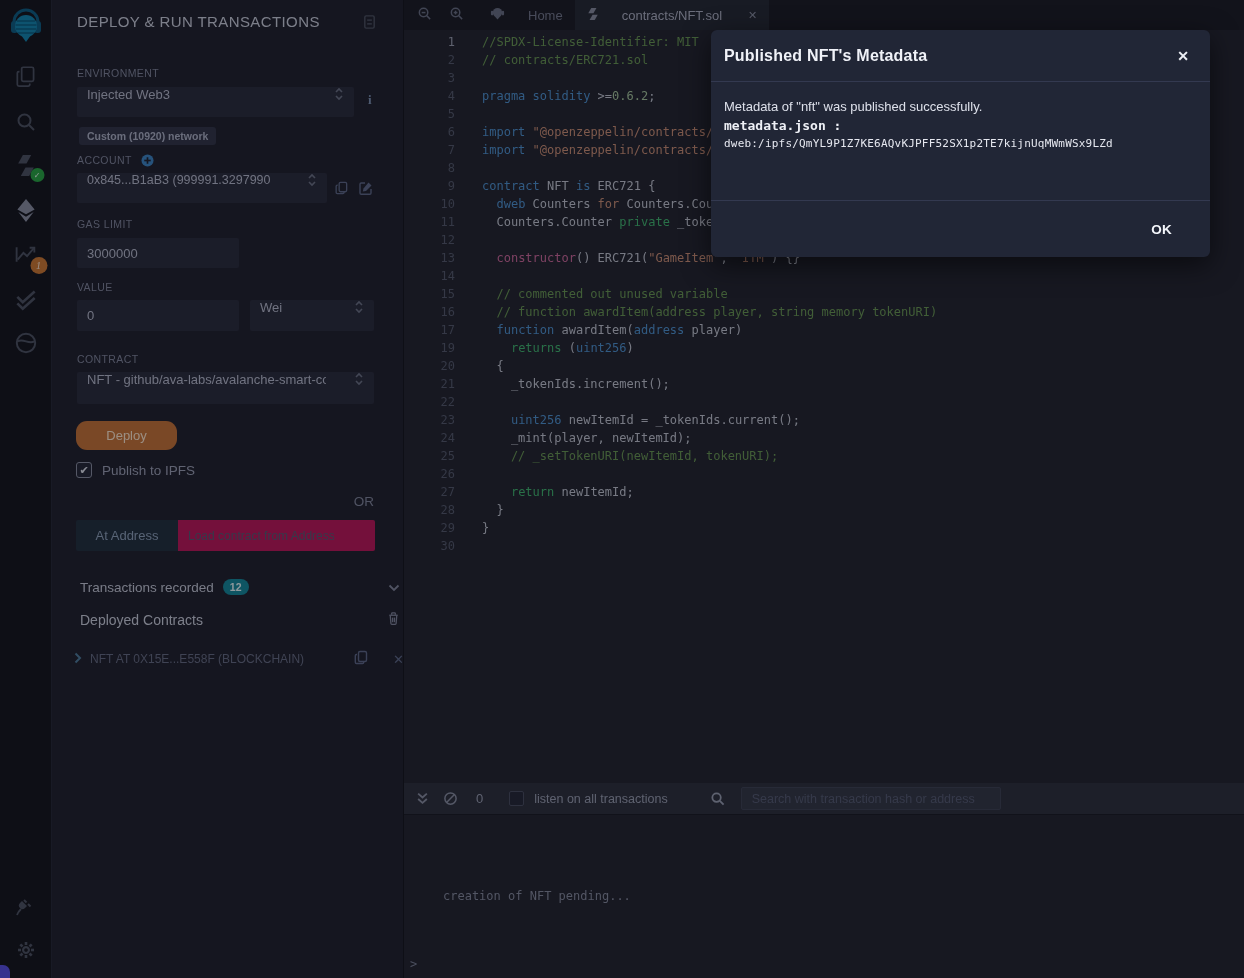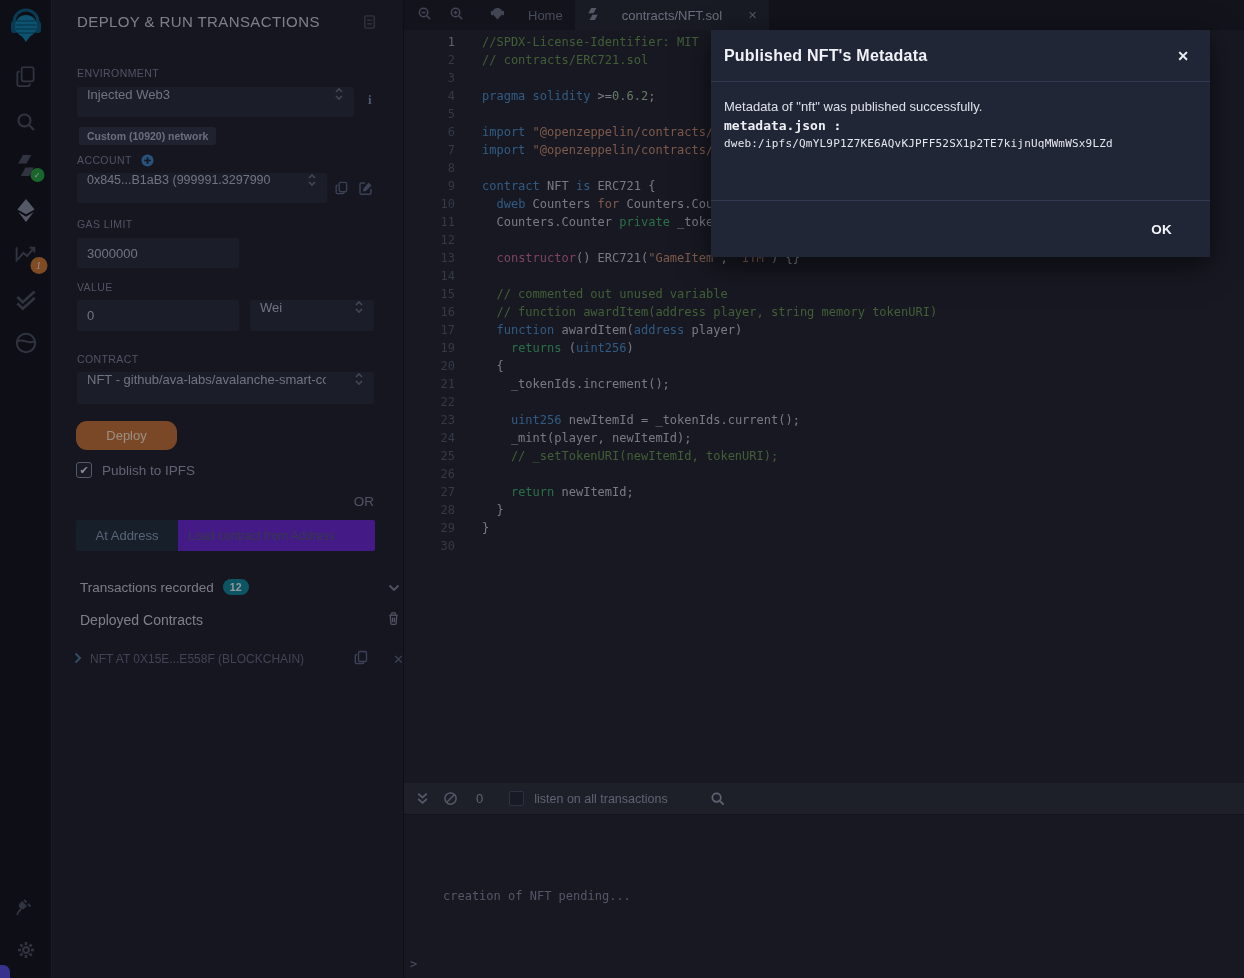--- a/index.html
+++ b/index.html
@@ -36,21 +36,21 @@
   .info-i { top:92px; left:316px; color:#7d93b5; font-size:13px; font-weight:bold; font-family:"Liberation Serif", serif; cursor:pointer; }
   .plus-circle { color:#3d85c6; cursor:pointer; margin-left:6px; vertical-align:-3px; }
   .btn-deploy { top:421px; left:24px; width:101px; height:29px; background:#c97539; border:none; border-radius:11px;
                 color:#ffe9d2; font-size:13px; cursor:pointer; font-family:"Liberation Sans", sans-serif; }
   .chk-row { top:462px; left:24px; display:flex; align-items:center; gap:10px; color:#9da2b8; font-size:13.5px; }
   .checkbox { width:16px; height:16px; border:1px solid #8a90a4; border-radius:3px; background:#262939;
               display:flex; align-items:center; justify-content:center; color:#dfe3ee; font-size:11px; cursor:pointer; }
   .or-row { top:494px; left:25px; width:297px; text-align:right; color:#82879e; font-size:13.5px; }
   .ataddr { top:520px; left:24px; width:299px; height:31px; display:flex; }
   .btn-ataddr { width:102px; background:#223140; border:none; border-radius:2px 0 0 2px; color:#8fa3bd; font-size:13px; cursor:pointer; font-family:"Liberation Sans", sans-serif; }
-  .inp-ataddr { flex:1; background:#6d28d9; border-radius:0 2px 2px 0; font-size:12px; }
+  .inp-ataddr { flex:1; background:#be185d; border-radius:0 2px 2px 0; font-size:12px; }
   .tx-row { top:579px; left:28px; width:320px; display:flex; align-items:center; gap:9px; color:#c6cada; font-size:13.5px; }
   .tx-badge { background:#158a9e; color:#eafcff; font-size:10.5px; font-weight:bold; padding:2px 7px; border-radius:8px; }
   .dep-hdr { top:611px; left:28px; width:320px; display:flex; align-items:center; color:#ccd0df; font-size:14px; }
   .dep-item { top:649px; left:22px; width:330px; display:flex; align-items:center; gap:8px; color:#676d85; font-size:12px; }
   .spacer { flex:1; }
 
   
   .main { flex:1; display:flex; flex-direction:column; min-width:0; }
   .tabbar { height:30px; background:#1b1d27; display:flex; align-items:center; flex:0 0 30px; }
   .zoombtns { display:flex; gap:17px; padding:0 14px 0 13px; color:#6a7085; }
@@ -77,21 +77,21 @@
   .tb-search { margin-left:16px; width:260px; height:23px; background:#353949; border:1px solid #3e4356; border-radius:2px; font-size:12.5px; color:#b8bcd0; }
   .terminal { height:164px; flex:0 0 164px; background:#232531; border-top:1px solid #1a1c25; position:relative;
               font-family:"DejaVu Sans Mono", monospace; font-size:12px; color:#878ca0; }
   .term-log { position:absolute; left:39px; top:74px; }
   .term-prompt { position:absolute; left:6px; bottom:7px; color:#7a8096; }
 
   
   .backdrop { position:absolute; inset:0; background:rgba(4,5,9,0.40); z-index:50; }
   .corner-accent { position:absolute; left:0; bottom:0; width:10px; height:13px; background:#5950e6; border-top-right-radius:7px; z-index:40; }
   .modal { position:absolute; left:711px; top:30px; width:499px; background:#212636; z-index:60;
-           box-shadow:0 8px 28px rgba(0,0,0,.55); border-radius:0; }
+           box-shadow:0 8px 28px rgba(0,0,0,.55); border-radius:6px; }
   .modal-h { height:52px; border-bottom:1px solid #333950; display:flex; align-items:center; padding:0 13px 0 13px; }
   .modal-title { font-size:16px; font-weight:bold; color:#f0f2f8; letter-spacing:.2px; }
   .modal-x { margin-left:auto; color:#eef0f6; font-size:14px; font-weight:bold; cursor:pointer; padding:4px 8px; }
   .modal-b { height:118px; padding:17px 13px 0; }
   .mb1 { font-size:13px; color:#dde0ea; }
   .mb2 { font-size:13px; font-weight:bold; font-family:"DejaVu Sans Mono", monospace; color:#eef0f6; margin-top:4px; }
   .mb3 { font-size:11px; font-family:"DejaVu Sans Mono", monospace; color:#e6e8f0; margin-top:4px; letter-spacing:.2px; }
   .modal-f { height:57px; border-top:1px solid #333950; display:flex; align-items:center; justify-content:flex-end; padding:0 38px; }
   .btn-ok { background:transparent; border:none; color:#f4f6fb; font-size:13.5px; font-weight:bold; cursor:pointer; font-family:"Liberation Sans", sans-serif; letter-spacing:.3px; }
 </style>
@@ -502,20 +502,21 @@
       </span>
       <span class="tb-count">0</span>
       <span class="tb-chk"></span>
       <span class="tb-listen">listen on all transactions</span>
       <span class="tb-search-ic">
         <svg width="15" height="15" viewBox="0 0 16 16" fill="none" stroke="currentColor" stroke-width="1.9">
           <circle cx="7" cy="7" r="4.5"></circle>
             <line x1="10.5" y1="10.5" x2="14.5" y2="14.5"></line>
         </svg>
       </span>
+      <input class="inp tb-search" placeholder="Search with transaction hash or address" style="">
     </div>
 
     <div class="terminal">
       <div class="term-log">creation of NFT pending...</div>
       <div class="term-prompt">&gt;</div>
     </div>
   </div>
 
   <div class="corner-accent"></div>
 

